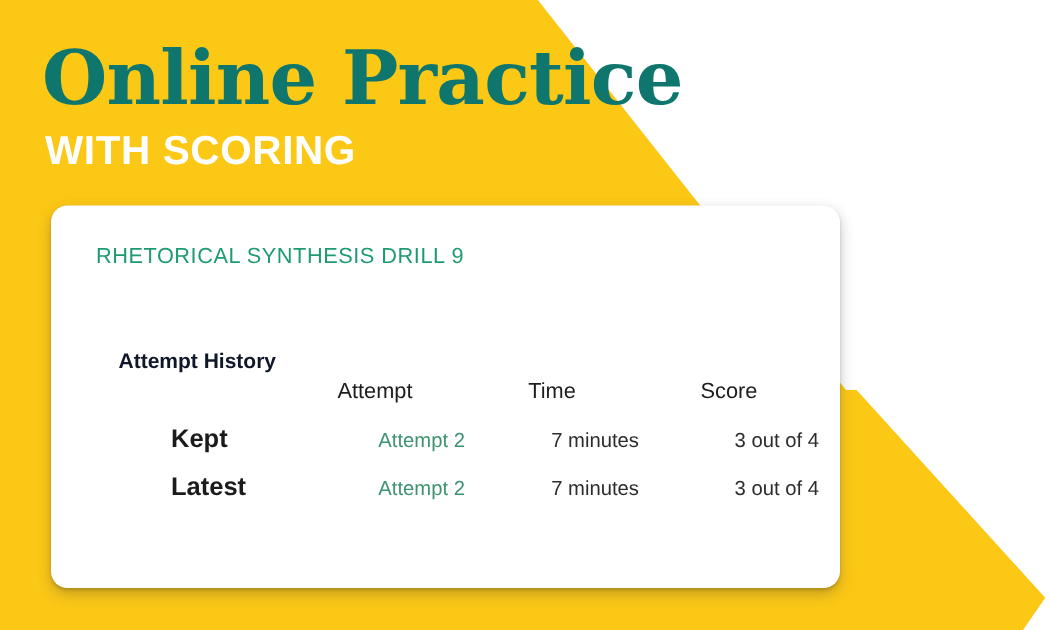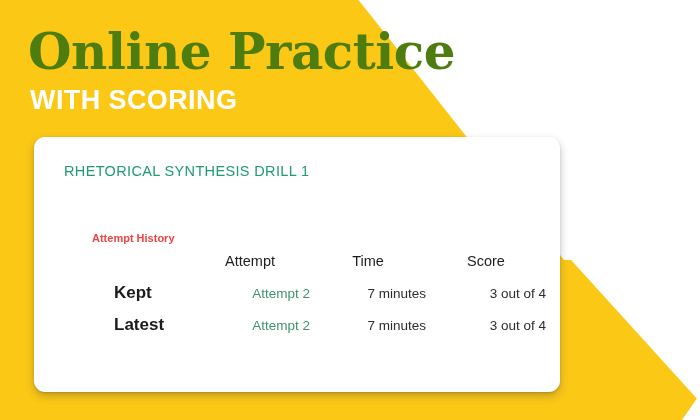--- a/index.html
+++ b/index.html
@@ -68,21 +68,21 @@
   
   .headline {
     position: absolute;
     left: 28px;
     top: 24px;
     font-family: "DejaVu Serif", "Liberation Serif", serif;
     font-weight: 700;
     font-size: 50px;
     line-height: 56px;
     letter-spacing: -0.5px;
-    color: #4d7c0f;
+    color: #0f766e;
     white-space: nowrap;
   }
   .subhead {
     position: absolute;
     left: 30px;
     top: 85px;
     font-family: "Liberation Sans", sans-serif;
     font-weight: 700;
     font-size: 27px;
     line-height: 30px;
@@ -129,25 +129,24 @@
     font-weight: 700;
     letter-spacing: 0.1px;
     cursor: pointer;
     padding: 0;
   }
 
   .history-label {
     position: absolute;
     left: 45px;
     top: 95px;
-    font-size: 11px;
-    font-weight: 700;
-    color: #ef4444;
-    white-space: nowrap;
-    margin-left: 13px;
+    font-size: 14px;
+    font-weight: 700;
+    color: #0f172a;
+    white-space: nowrap;
   }
 
   
   .attempt-table {
     position: absolute;
     left: 16px;
     top: 116px;
     width: 496px;
     border-collapse: collapse;
     table-layout: fixed;
@@ -193,21 +192,21 @@
   <div class="white-wedge-top"></div>
   <div class="white-right-block"></div>
   <div class="white-corner-notch"></div>
 
   <div class="headline">Online Practice</div>
 
   <div class="subhead">WITH SCORING</div>
 
   <div class="card">
 
-    <div class="card-title">RHETORICAL SYNTHESIS DRILL 1</div>
+    <div class="card-title">RHETORICAL SYNTHESIS DRILL 9</div>
 
 
     <div class="history-label">Attempt History</div>
 
     <table class="attempt-table">
       <colgroup>
         <col class="c-label">
           <col class="c-att">
           <col class="c-time">
           <col class="c-score">

